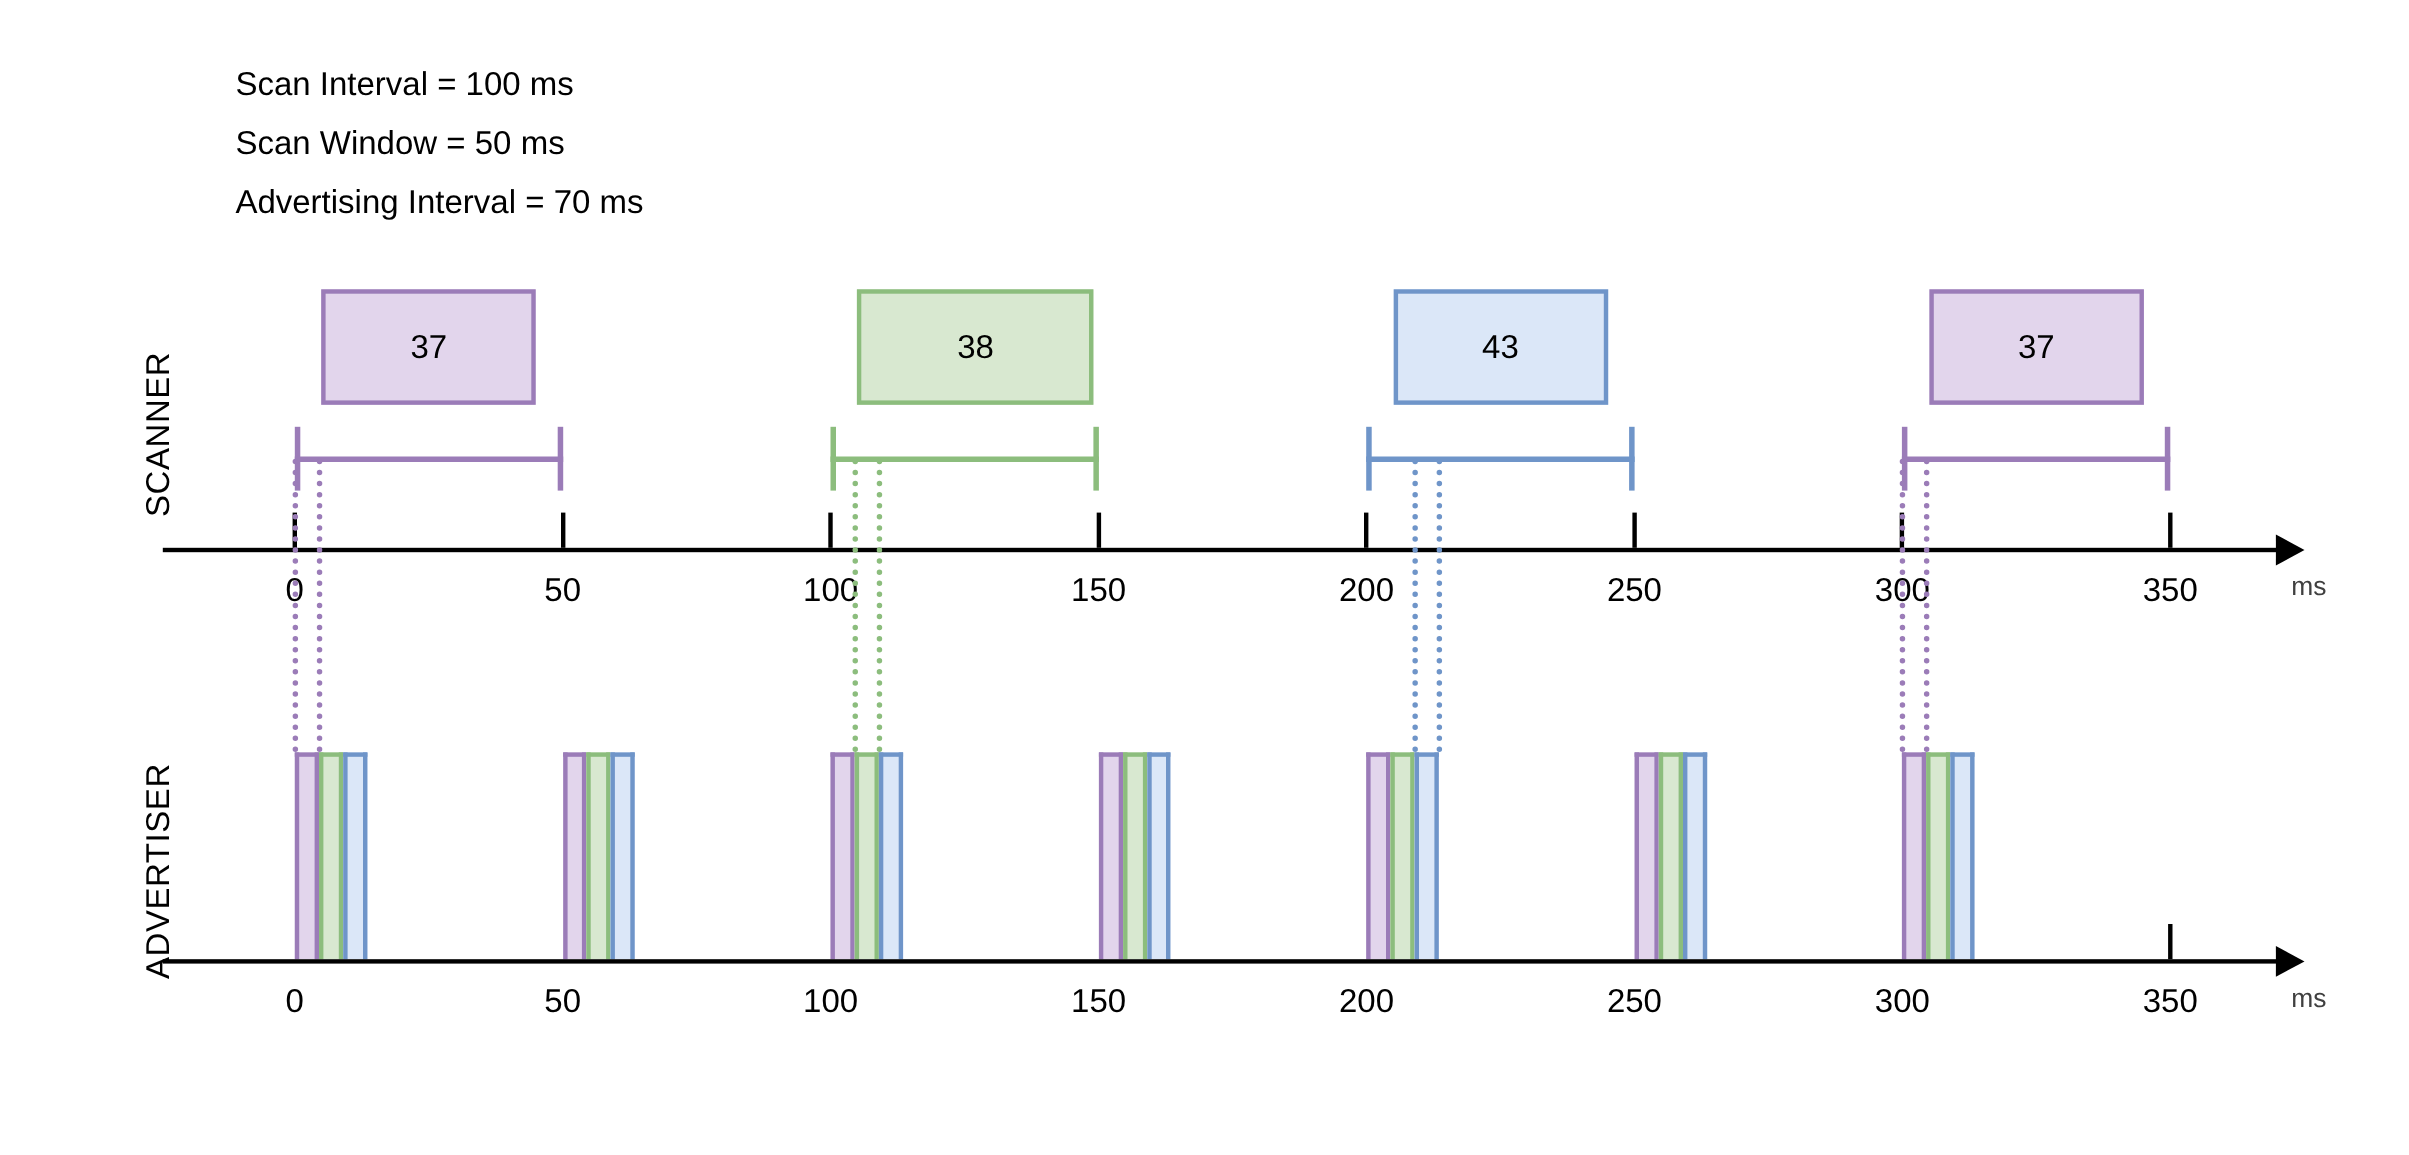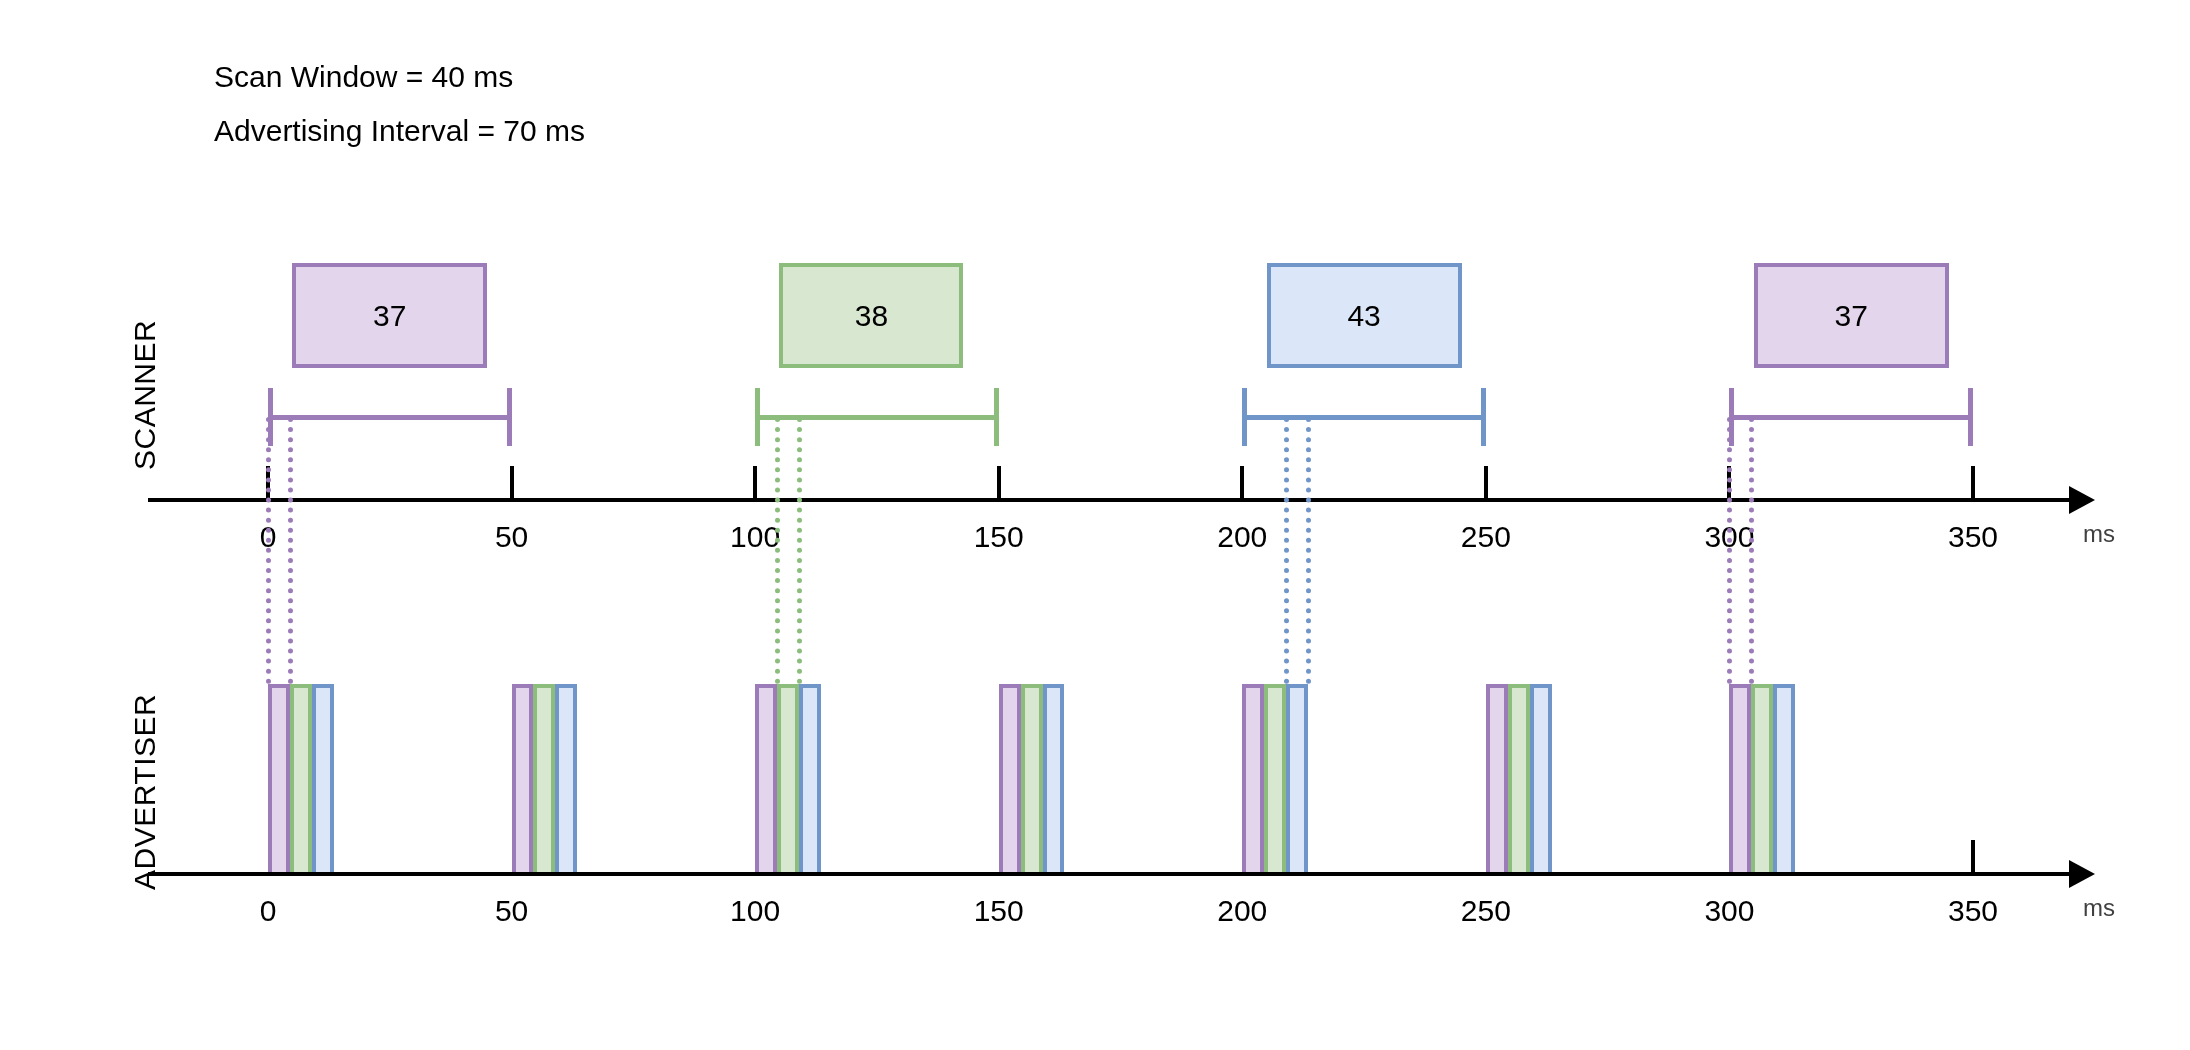--- a/index.html
+++ b/index.html
@@ -70,35 +70,36 @@
     border-width:4px;border-style:solid;
     border-bottom:none;
   }
 </style>
 </head>
 <body>
 
 <div id="stage">
 
   <div class="params">
-    <div>Scan Window = 40 ms</div>
+    <div>Scan Interval = 100 ms</div>
+    <div>Scan Window = 50 ms</div>
     <div>Advertising Interval = 70 ms</div>
   </div>
 
   <div class="rowlabel" id="lbl-scanner" style="left:128px;top:470px;">SCANNER</div>
   <div class="rowlabel" id="lbl-advertiser" style="left:128px;top:890px;">ADVERTISER</div>
 
   <div class="plot" id="plot">
       <div class="chbox" style="left: 292.286px; top: 263px; width: 195px; height: 105px; border-color: rgb(155, 124, 184); background: rgb(226, 213, 236);">37</div>
       <div class="bracket" style="left: 268px; top: 388px; width: 243.571px; height: 58px;">
         <div class="cap left" style="background: rgb(155, 124, 184);"></div>
         <div class="cap right" style="background: rgb(155, 124, 184);"></div>
         <div class="bar" style="background: rgb(155, 124, 184);"></div>
       </div>
-      <div class="chbox" style="left: 779.429px; top: 263px; width: 184px; height: 105px; border-color: rgb(140, 189, 125); background: rgb(216, 232, 208);">38</div>
+      <div class="chbox" style="left: 779.429px; top: 263px; width: 215px; height: 105px; border-color: rgb(140, 189, 125); background: rgb(216, 232, 208);">38</div>
       <div class="bracket" style="left: 755.143px; top: 388px; width: 243.571px; height: 58px;">
         <div class="cap left" style="background: rgb(140, 189, 125);"></div>
         <div class="cap right" style="background: rgb(140, 189, 125);"></div>
         <div class="bar" style="background: rgb(140, 189, 125);"></div>
       </div>
       <div class="chbox" style="left: 1266.57px; top: 263px; width: 195px; height: 105px; border-color: rgb(111, 149, 201); background: rgb(219, 231, 248);">43</div>
       <div class="bracket" style="left: 1242.29px; top: 388px; width: 243.571px; height: 58px;">
         <div class="cap left" style="background: rgb(111, 149, 201);"></div>
         <div class="cap right" style="background: rgb(111, 149, 201);"></div>
         <div class="bar" style="background: rgb(111, 149, 201);"></div>

